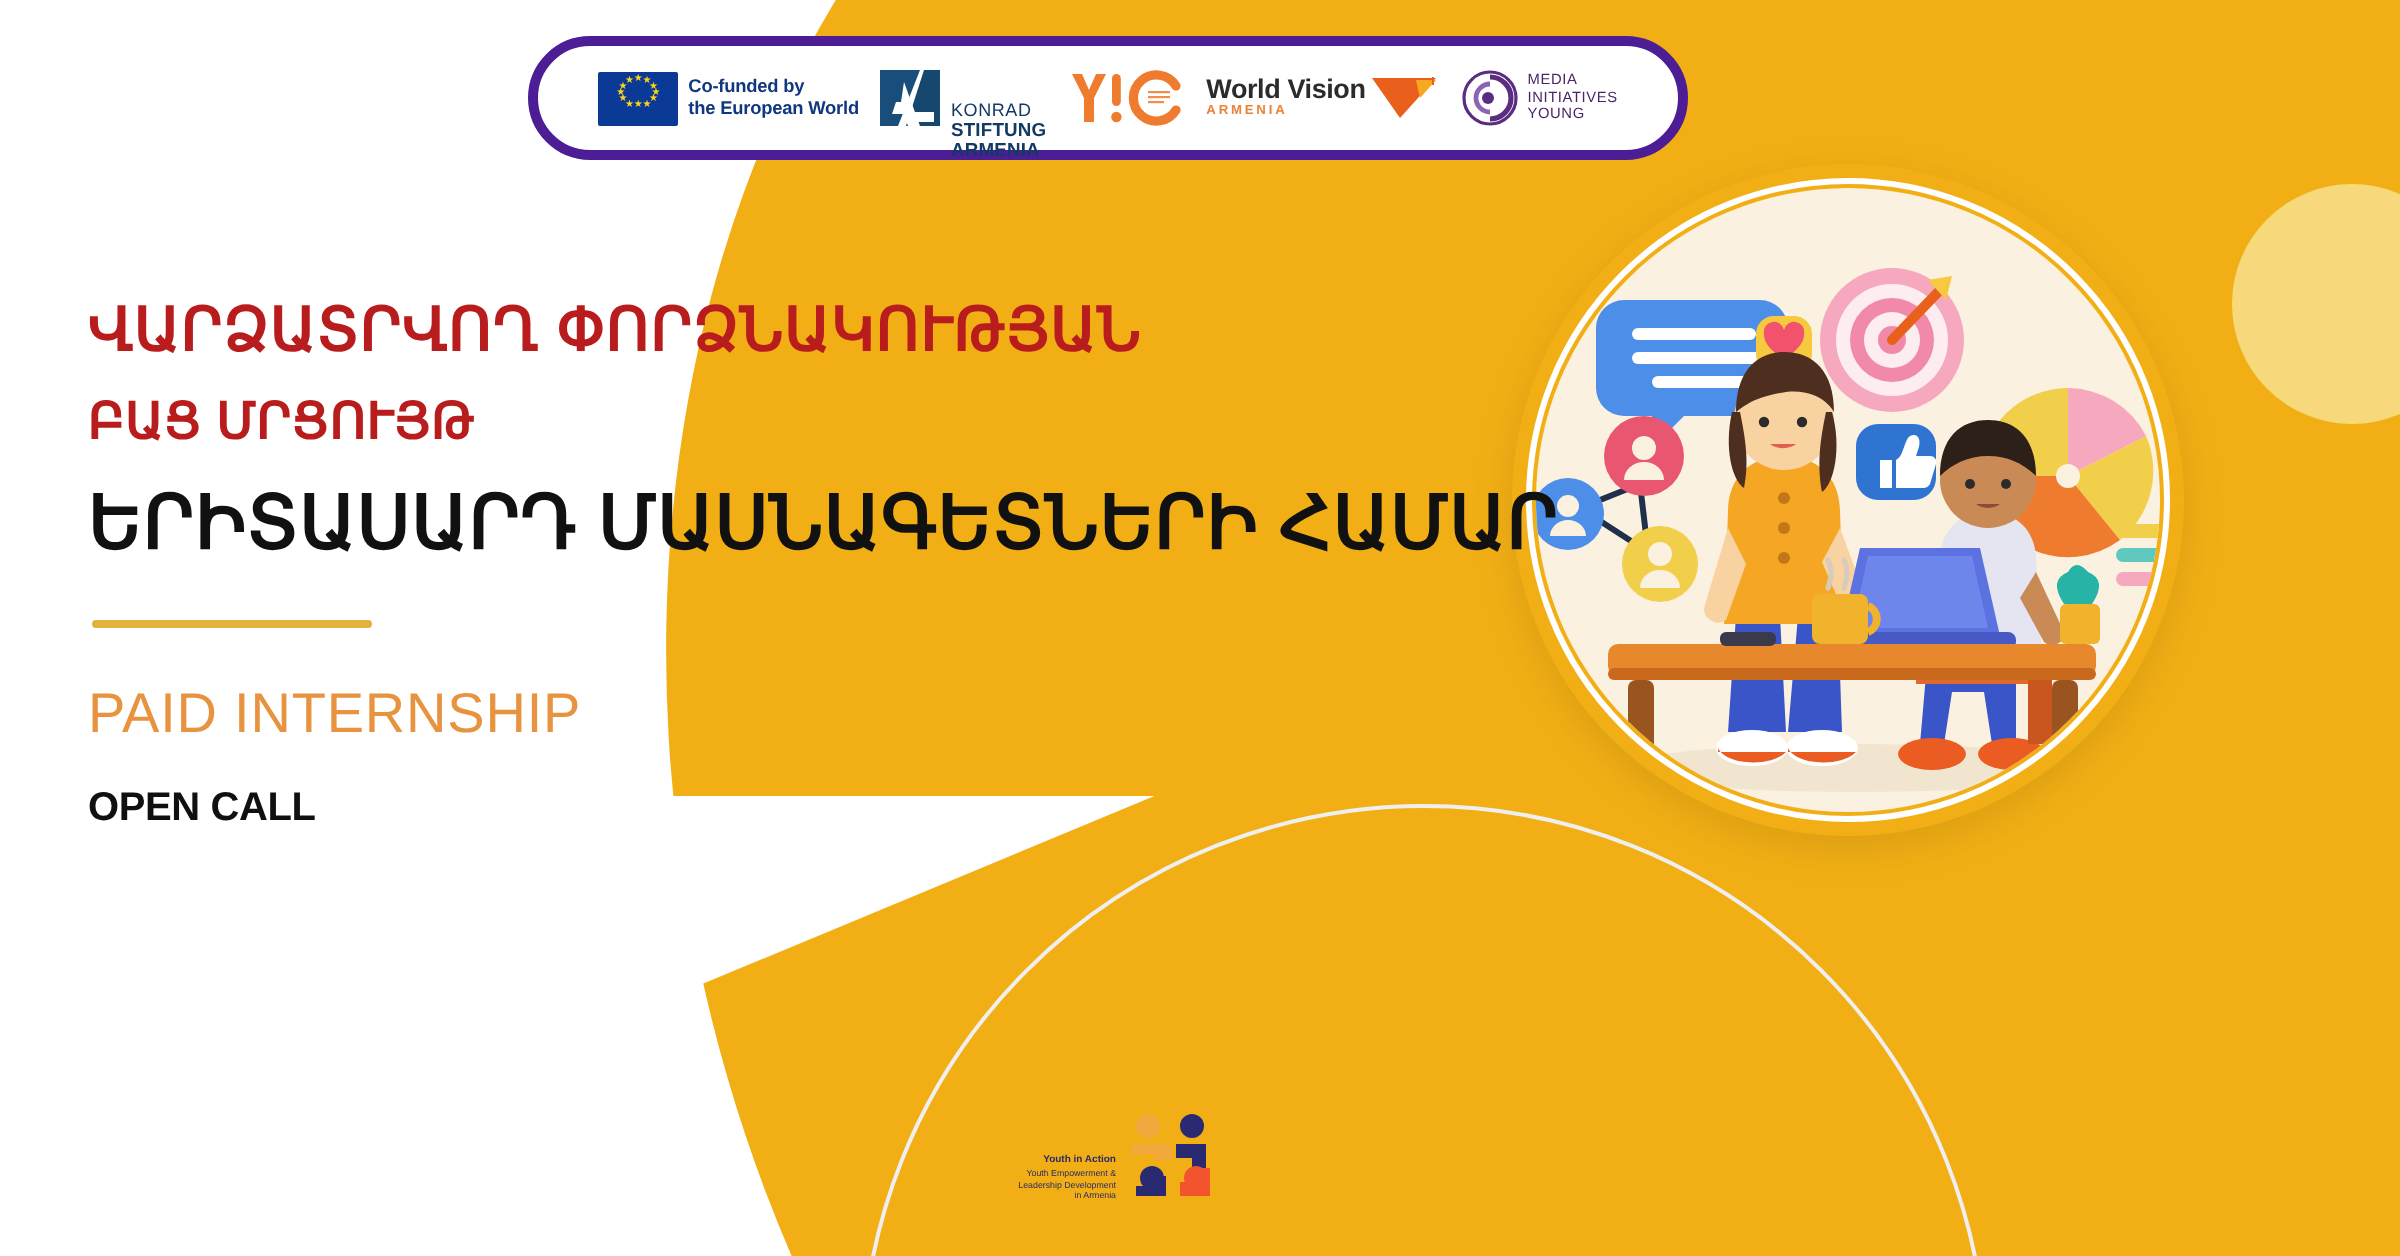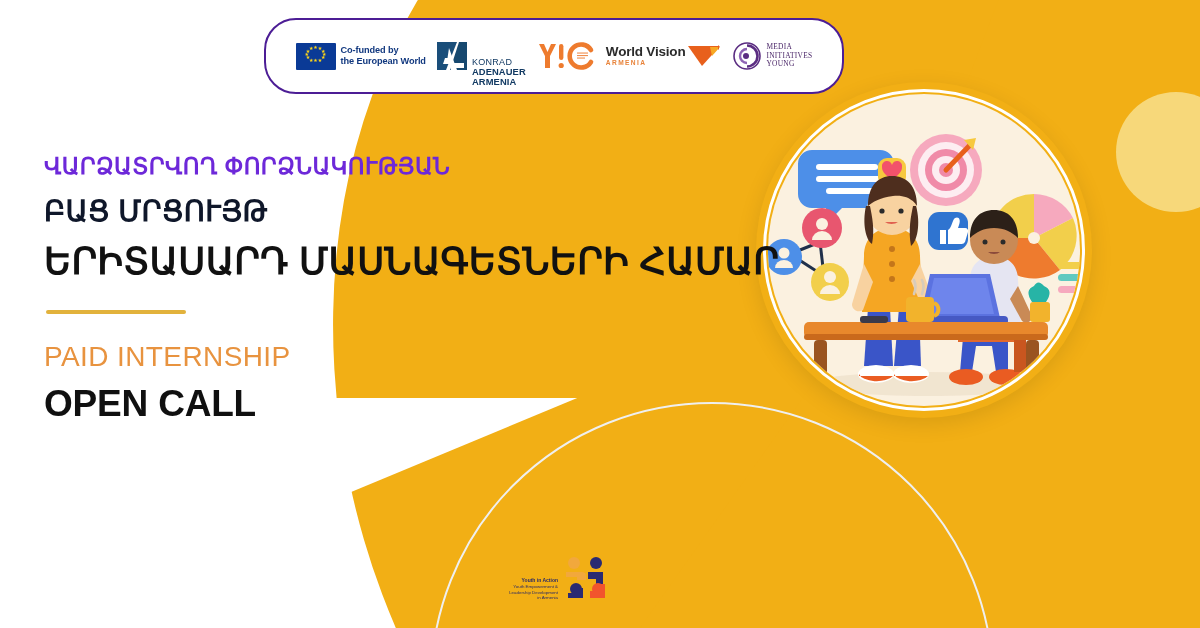--- a/index.html
+++ b/index.html
@@ -73,23 +73,23 @@
     border-radius:50%;
     background:#FBF1E0;
     overflow:hidden;
   }
   .illus-svg{position:absolute;inset:0;width:100%;height:100%;}
 
   
   .logo-bar{
     position:absolute;
     left:264px;top:18px;
-    width:580px;height:76px;
+    width:580px;height:62px;
     background:#ffffff;
-    border:2px solid #4c1d95;
+    border:5px solid #4c1d95;
     border-radius:32px;
     display:flex;align-items:center;justify-content:center;
     gap:11px;
     padding:0 16px;
     box-sizing:border-box;
     z-index:6;
   }
   .logo-item{display:flex;align-items:center;gap:5px;flex:none;}
 
   .eu-flag{
@@ -120,47 +120,47 @@
   }
   .wv-sub{
     font-size:6.6px;color:#E8833A;letter-spacing:1.4px;line-height:8px;
     font-weight:bold;
   }
   .wv-mark{width:34px;height:22px;flex:none;margin-left:-2px;}
 
   .mic-mark{width:28px;height:28px;flex:none;}
   .mic-text{
     font-size:7.4px;color:#4A2668;line-height:8.4px;
-    font-family:Liberation Serif, serif;letter-spacing:.3px;white-space:nowrap;
+    font-family:Liberation Sans, sans-serif;letter-spacing:.3px;white-space:nowrap;
   }
 
   
   .copy{position:absolute;left:44px;top:146px;width:720px;z-index:5;}
   .hl-arm-1{
-    font-size:23px;font-weight:bold;color:#6d28d9;
+    font-size:30px;font-weight:bold;color:#b91c1c;
     letter-spacing:.4px;line-height:40px;white-space:nowrap;
   }
   .hl-arm-2{
-    font-size:29px;font-weight:bold;color:#0f172a;
+    font-size:25px;font-weight:bold;color:#b91c1c;
     letter-spacing:.3px;line-height:50px;white-space:nowrap;
   }
   .hl-arm-3{
     font-size:37px;font-weight:bold;color:#111111;
     letter-spacing:.3px;line-height:52px;white-space:nowrap;
   }
   .divider{
     width:140px;height:4px;background:#E2B23C;border-radius:2px;
     margin:22px 0 24px 2px;
   }
   .hl-en-1{
     font-size:28px;font-weight:normal;color:#E8933F;
     letter-spacing:.4px;line-height:38px;white-space:nowrap;
   }
   .hl-en-2{
-    font-size:37px;font-weight:bold;color:#101010;
+    font-size:20px;font-weight:bold;color:#101010;
     letter-spacing:-.2px;line-height:56px;white-space:nowrap;
   }
   .hl-en-3{
     font-size:29px;font-weight:bold;color:#101010;
     letter-spacing:-.2px;line-height:50px;white-space:nowrap;
   }
 
   
   .yia{
     position:absolute;left:508px;top:556px;
@@ -211,21 +211,21 @@
 
     <div class="logo-item">
       <svg class="kas-mark" viewBox="0 0 30 28">
         <path d="M0 0 H20 L9 28 H0 Z" fill="#1A4E7A"></path>
         <path d="M22 0 L13 28 H30 V0 Z" fill="#16486F"></path>
         <path d="M12 6 L20 28 H14 L12 22 H6 L8 16 H10.5 Z" fill="#ffffff"></path>
         <rect x="15" y="21" width="12" height="5" fill="#ffffff"></rect>
       </svg>
       <div class="kas-text">
         <div class="l1">KONRAD</div>
-        <div>ADENAUER</div>
+        <div>STIFTUNG</div>
         <div>ARMENIA</div>
       </div>
     </div>
 
     <div class="logo-item">
       <svg class="yic" viewBox="0 0 58 30">
         <path d="M2 3 L8 15 L8 27 L13 27 L13 15 L19 3 L14 3 L10.5 11 L7 3 Z" fill="#EE7B2E"></path>
         <rect x="22" y="3" width="4.4" height="16" rx="2.2" fill="#EE7B2E"></rect>
         <circle cx="24.2" cy="24.5" r="2.6" fill="#EE7B2E"></circle>
         <path d="M54 9 A11.5 11.5 0 1 0 54 21" fill="none" stroke="#EE7B2E" stroke-width="4.6" stroke-linecap="round"></path>

